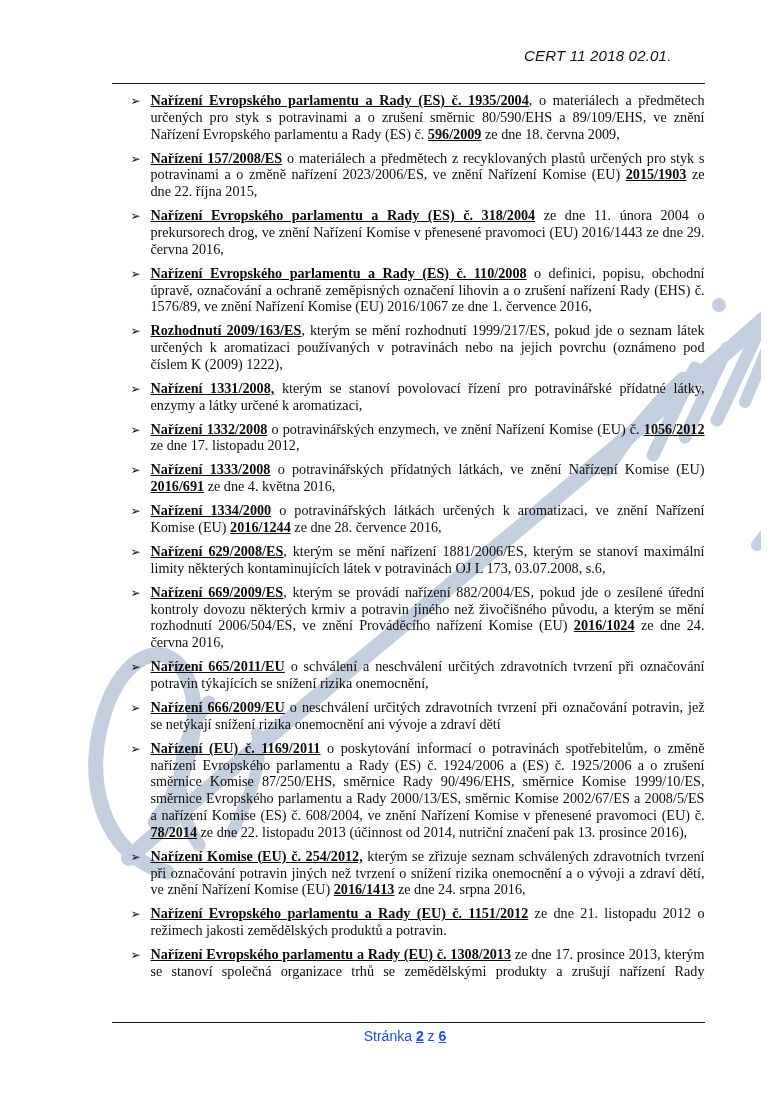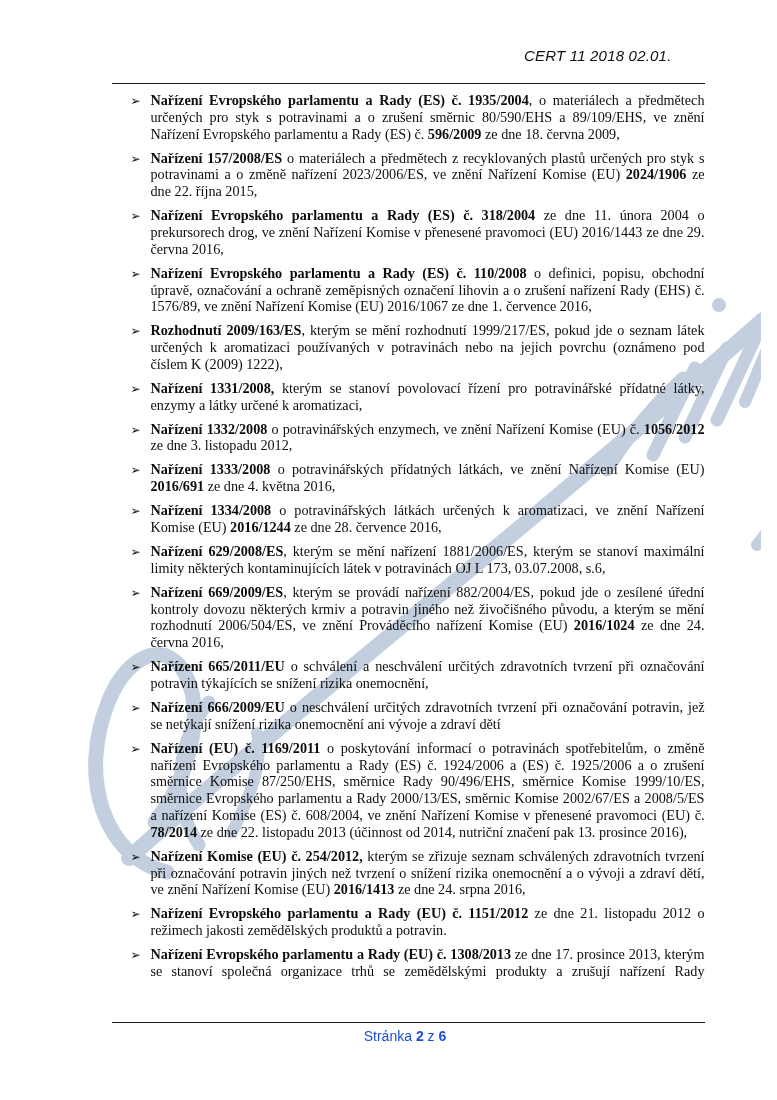--- a/index.html
+++ b/index.html
@@ -28,21 +28,21 @@
   }
   .item {
     position:relative; padding-left:39px; margin-bottom:7.2px;
     text-align:justify; font-size:14.2px; line-height:16.8px; color:#0d0d0d;
   }
   .item.cont { text-align-last:justify; }
   .bullet {
     position:absolute; left:19px; top:1px; font-size:12px;
     font-family:"DejaVu Sans", sans-serif; color:#0d0d0d;
   }
-  .b { font-weight:bold; }
+  .b { font-weight:bold;text-decoration:underline; }
   .footer-rule {
     position:absolute; top:1022px; left:95px; width:593px; height:0;
     border-top:1.6px solid #1a1a1a; z-index:2;
   }
   .page-footer {
     position:absolute; top:1028px; left:0; width:777px; text-align:center;
     font-family:"Liberation Sans", sans-serif; font-size:14px; color:#1d4ed8; z-index:2;
   }
 </style>
 </head>
@@ -66,28 +66,28 @@
     <path d="M740,545 C 758,522 770,505 775,482" stroke-width="12"></path>
     <circle cx="758" cy="296" r="9"></circle>
     <circle cx="702" cy="305" r="7"></circle>
   </svg>
 
   <div class="header-text">CERT 11 2018 02.01.</div>
   <div class="header-rule"></div>
 
   <div class="content">
       <div class="item"><span class="bullet">➢</span><span><span class="b">Nařízení Evropského parlamentu a Rady (ES) č. 1935/2004</span><span>, o materiálech a předmětech určených pro styk s potravinami a o zrušení směrnic 80/590/EHS a 89/109/EHS, ve znění Nařízení Evropského parlamentu a Rady (ES) č. </span><span class="b">596/2009</span><span> ze dne 18. června 2009,</span></span></div>
-      <div class="item"><span class="bullet">➢</span><span><span class="b">Nařízení 157/2008/ES</span><span> o materiálech a předmětech z recyklovaných plastů určených pro styk s potravinami a o změně nařízení 2023/2006/ES, ve znění Nařízení Komise (EU) </span><span class="b">2024/1906</span><span> ze dne 22. října 2015,</span></span></div>
+      <div class="item"><span class="bullet">➢</span><span><span class="b">Nařízení 157/2008/ES</span><span> o materiálech a předmětech z recyklovaných plastů určených pro styk s potravinami a o změně nařízení 2023/2006/ES, ve znění Nařízení Komise (EU) </span><span class="b">2015/1903</span><span> ze dne 22. října 2015,</span></span></div>
       <div class="item"><span class="bullet">➢</span><span><span class="b">Nařízení Evropského parlamentu a Rady (ES) č. 318/2004</span><span> ze dne 11. února 2004 o prekursorech drog, ve znění Nařízení Komise v přenesené pravomoci (EU) 2016/1443 ze dne 29. června 2016,</span></span></div>
       <div class="item"><span class="bullet">➢</span><span><span class="b">Nařízení Evropského parlamentu a Rady (ES) č. 110/2008</span><span> o definici, popisu, obchodní úpravě, označování a ochraně zeměpisných označení lihovin a o zrušení nařízení Rady (EHS) č. 1576/89, ve znění Nařízení Komise (EU) 2016/1067 ze dne 1. července 2016,</span></span></div>
       <div class="item"><span class="bullet">➢</span><span><span class="b">Rozhodnutí 2009/163/ES</span><span>, kterým se mění rozhodnutí 1999/217/ES, pokud jde o seznam látek určených k aromatizaci používaných v potravinách nebo na jejich povrchu (oznámeno pod číslem K (2009) 1222),</span></span></div>
       <div class="item"><span class="bullet">➢</span><span><span class="b">Nařízení 1331/2008,</span><span> kterým se stanoví povolovací řízení pro potravinářské přídatné látky, enzymy a látky určené k aromatizaci,</span></span></div>
-      <div class="item"><span class="bullet">➢</span><span><span class="b">Nařízení 1332/2008</span><span> o potravinářských enzymech, ve znění Nařízení Komise (EU) č. </span><span class="b">1056/2012</span><span> ze dne 3. listopadu 2012,</span></span></div>
+      <div class="item"><span class="bullet">➢</span><span><span class="b">Nařízení 1332/2008</span><span> o potravinářských enzymech, ve znění Nařízení Komise (EU) č. </span><span class="b">1056/2012</span><span> ze dne 17. listopadu 2012,</span></span></div>
       <div class="item"><span class="bullet">➢</span><span><span class="b">Nařízení 1333/2008</span><span> o potravinářských přídatných látkách, ve znění Nařízení Komise (EU) </span><span class="b">2016/691</span><span> ze dne 4. května 2016,</span></span></div>
-      <div class="item"><span class="bullet">➢</span><span><span class="b">Nařízení 1334/2008</span><span> o potravinářských látkách určených k aromatizaci, ve znění Nařízení Komise (EU) </span><span class="b">2016/1244</span><span> ze dne 28. července 2016,</span></span></div>
+      <div class="item"><span class="bullet">➢</span><span><span class="b">Nařízení 1334/2000</span><span> o potravinářských látkách určených k aromatizaci, ve znění Nařízení Komise (EU) </span><span class="b">2016/1244</span><span> ze dne 28. července 2016,</span></span></div>
       <div class="item"><span class="bullet">➢</span><span><span class="b">Nařízení 629/2008/ES</span><span>, kterým se mění nařízení 1881/2006/ES, kterým se stanoví maximální limity některých kontaminujících látek v potravinách  OJ L 173, 03.07.2008, s.6,</span></span></div>
       <div class="item"><span class="bullet">➢</span><span><span class="b">Nařízení 669/2009/ES</span><span>, kterým se provádí nařízení  882/2004/ES, pokud jde o zesílené úřední kontroly dovozu některých krmiv a potravin jiného než živočišného původu, a kterým se mění rozhodnutí 2006/504/ES, ve znění Prováděcího nařízení Komise (EU) </span><span class="b">2016/1024</span><span> ze dne 24. června 2016,</span></span></div>
       <div class="item"><span class="bullet">➢</span><span><span class="b">Nařízení 665/2011/EU</span><span> o schválení a neschválení určitých zdravotních tvrzení při označování potravin týkajících se snížení rizika onemocnění,</span></span></div>
       <div class="item"><span class="bullet">➢</span><span><span class="b">Nařízení 666/2009/EU</span><span> o neschválení určitých zdravotních tvrzení při označování potravin, jež se netýkají snížení rizika onemocnění ani vývoje a zdraví dětí</span></span></div>
       <div class="item"><span class="bullet">➢</span><span><span class="b">Nařízení (EU) č. 1169/2011</span><span>  o poskytování informací o potravinách spotřebitelům, o změně nařízení Evropského parlamentu a Rady (ES) č. 1924/2006 a (ES) č. 1925/2006 a o zrušení směrnice Komise 87/250/EHS, směrnice Rady 90/496/EHS, směrnice Komise 1999/10/ES, směrnice Evropského parlamentu a Rady 2000/13/ES, směrnic Komise 2002/67/ES a 2008/5/ES a nařízení Komise (ES) č. 608/2004, ve znění Nařízení Komise v přenesené pravomoci (EU) č. </span><span class="b">78/2014</span><span> ze dne 22. listopadu 2013 (účinnost od 2014, nutriční značení pak 13. prosince 2016),</span></span></div>
       <div class="item"><span class="bullet">➢</span><span><span class="b">Nařízení Komise (EU) č. 254/2012,</span><span> kterým se zřizuje seznam schválených zdravotních tvrzení při označování potravin jiných než tvrzení o snížení rizika onemocnění a o vývoji a zdraví dětí, ve znění Nařízení Komise (EU) </span><span class="b">2016/1413</span><span> ze dne 24. srpna 2016,</span></span></div>
       <div class="item"><span class="bullet">➢</span><span><span class="b">Nařízení Evropského parlamentu a Rady (EU) č. 1151/2012</span><span> ze dne 21. listopadu 2012 o režimech jakosti zemědělských produktů a potravin.</span></span></div>
       <div class="item cont"><span class="bullet">➢</span><span><span class="b">Nařízení Evropského parlamentu a Rady (EU) č. 1308/2013</span><span> ze dne 17. prosince 2013, kterým se stanoví společná organizace trhů se zemědělskými produkty a zrušují nařízení Rady</span></span></div>
     </div>
 

